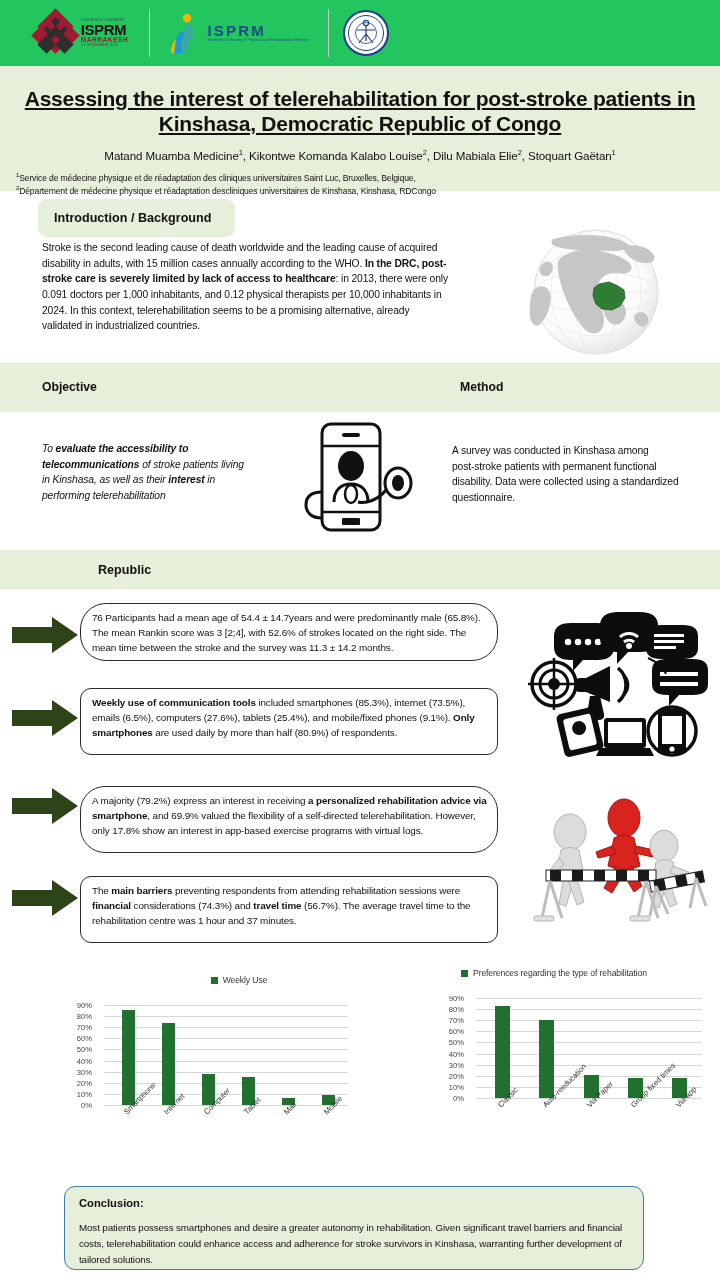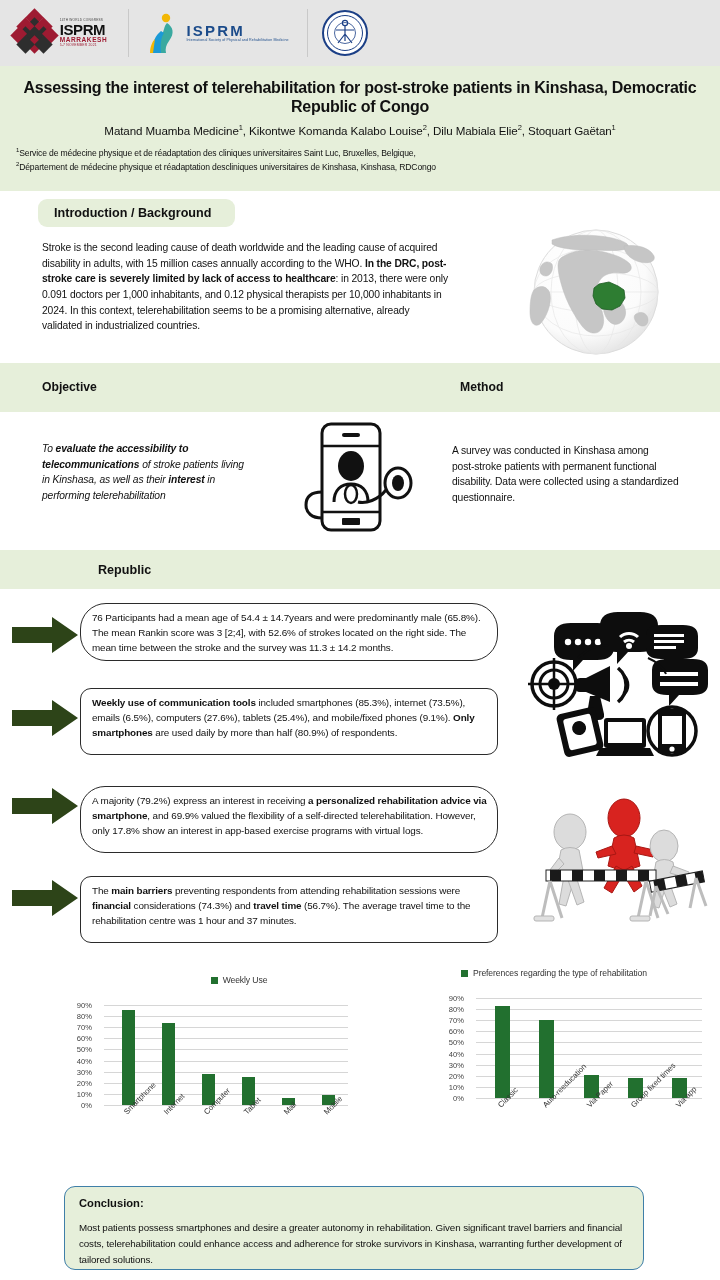--- a/index.html
+++ b/index.html
@@ -14,23 +14,23 @@
   #poster {
     position: relative;
     width: 720px; height: 1280px;
     background: #ffffff;
   }
 
   
   .logo-bar {
     position: absolute; left: 0; top: 0;
     width: 720px; height: 66px;
-    background: #e5e5e5;
+    background: #22c55e;
     display: flex; align-items: center;
-    padding-left: 6px;
+    padding-left: 27px;
   }
   .logo-cell { display: flex; align-items: center; justify-content: center; height: 58px; }
   .logo-sep { width: 1px; height: 48px; background: #c9c9c9; margin: 0 14px; }
 
   
   .logo-marrakesh { display: flex; align-items: center; gap: 3px; width: 108px; }
   .mk-motif { position: relative; width: 44px; height: 44px; flex: none; }
   .mk-motif i {
     position: absolute; display: block;
     background: #9e1b32;
@@ -56,22 +56,22 @@
 
   
   .title-band {
     position: absolute; left: 0; top: 66px;
     width: 720px; height: 125px;
     background: #e6efda;
     text-align: center;
     padding: 9px 14px 0 14px;
   }
   .poster-title {
-    font-size: 16px; font-weight: bold; line-height: 1.17;
-    color: #111; letter-spacing: -0.25px; margin: 4px 6px;
+    font-size: 21px; font-weight: bold; line-height: 1.17;
+    color: #111; letter-spacing: -0.25px; margin: 12px 6px; text-decoration: underline;
   }
   .authors {
     margin-top: 7px;
     font-size: 11.6px; color: #111; letter-spacing: -0.1px;
   }
   .authors sup { font-size: 7.5px; }
   .affil {
     margin-top: 9px; text-align: left;
     font-size: 8.6px; line-height: 1.45; color: #111; letter-spacing: -0.15px;
     padding-left: 2px;
@@ -224,21 +224,21 @@
     <div class="poster-title">Assessing the interest of telerehabilitation for post-stroke patients in Kinshasa, Democratic Republic of Congo</div>
     <div class="authors">
       <span>Matand Muamba Medicine</span><sup>1</sup>, <span>Kikontwe Komanda Kalabo Louise</span><sup>2</sup>, <span>Dilu Mabiala Elie</span><sup>2</sup>, <span>Stoquart Gaëtan</span><sup>1</sup>
     </div>
     <div class="affil">
       <div><sup>1</sup><span>Service de médecine physique et de réadaptation des cliniques universitaires Saint Luc, Bruxelles, Belgique,</span></div>
       <div><sup>2</sup><span>Département de médecine physique et réadaptation descliniques universitaires de Kinshasa, Kinshasa, RDCongo</span></div>
     </div>
   </div>
 
-  <div class="hdr-pill" style="left:38px; top:199px; width:197px; height:28px;">Introduction / Background</div>
+  <div class="hdr-pill" style="left:38px; top:199px; width:197px; height:38px;">Introduction / Background</div>
 
   <div class="para" style="left:42px; top:240px; width:410px;">Stroke is the second leading cause of death worldwide and the leading cause of acquired disability in adults, with 15 million cases annually according to the WHO. <b>In the DRC, post-stroke care is severely limited by lack of access to healthcare</b>: in 2013, there were only 0.091 doctors per 1,000 inhabitants, and 0.12 physical therapists per 10,000 inhabitants in 2024. In this context, telerehabilitation seems to be a promising alternative, already validated in industrialized countries.</div>
 
   <div class="globe-wrap" style="left:508px; top:228px; width:176px; height:128px;">
     <svg width="176" height="128" viewBox="0 0 176 128">
       <defs>
         <radialGradient id="gsh" cx="38%" cy="33%" r="72%">
           <stop offset="0%" stop-color="#ffffff"></stop>
           <stop offset="72%" stop-color="#fbfbfb"></stop>
           <stop offset="100%" stop-color="#e3e3e3"></stop>

